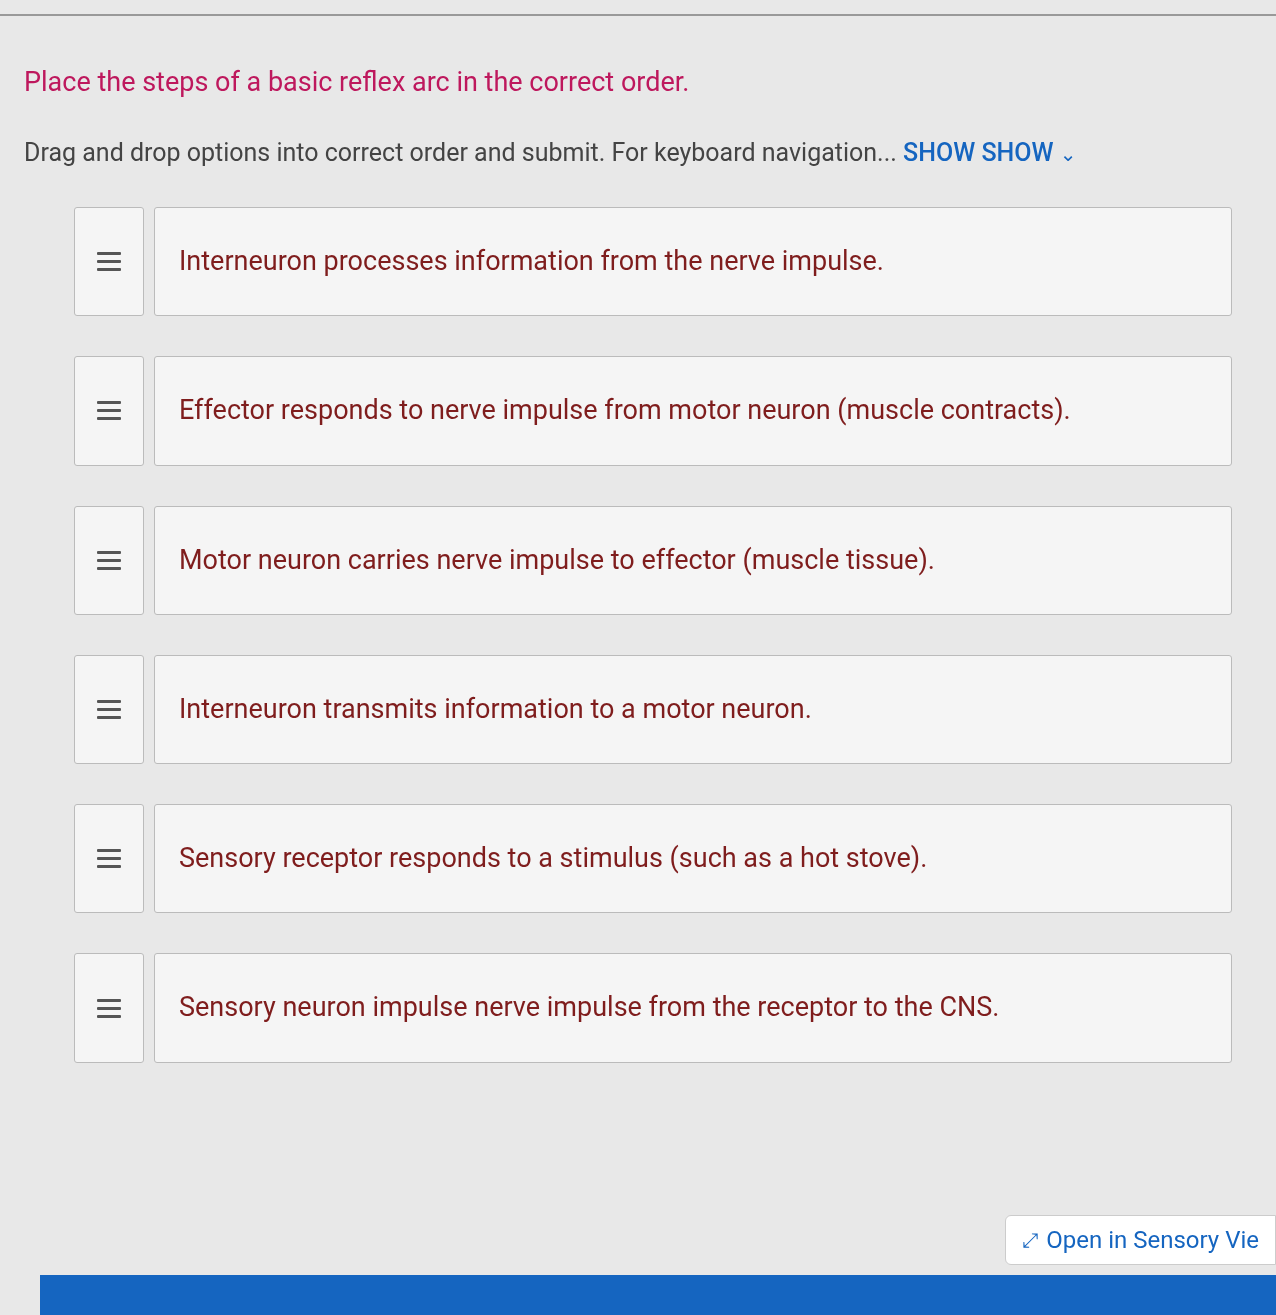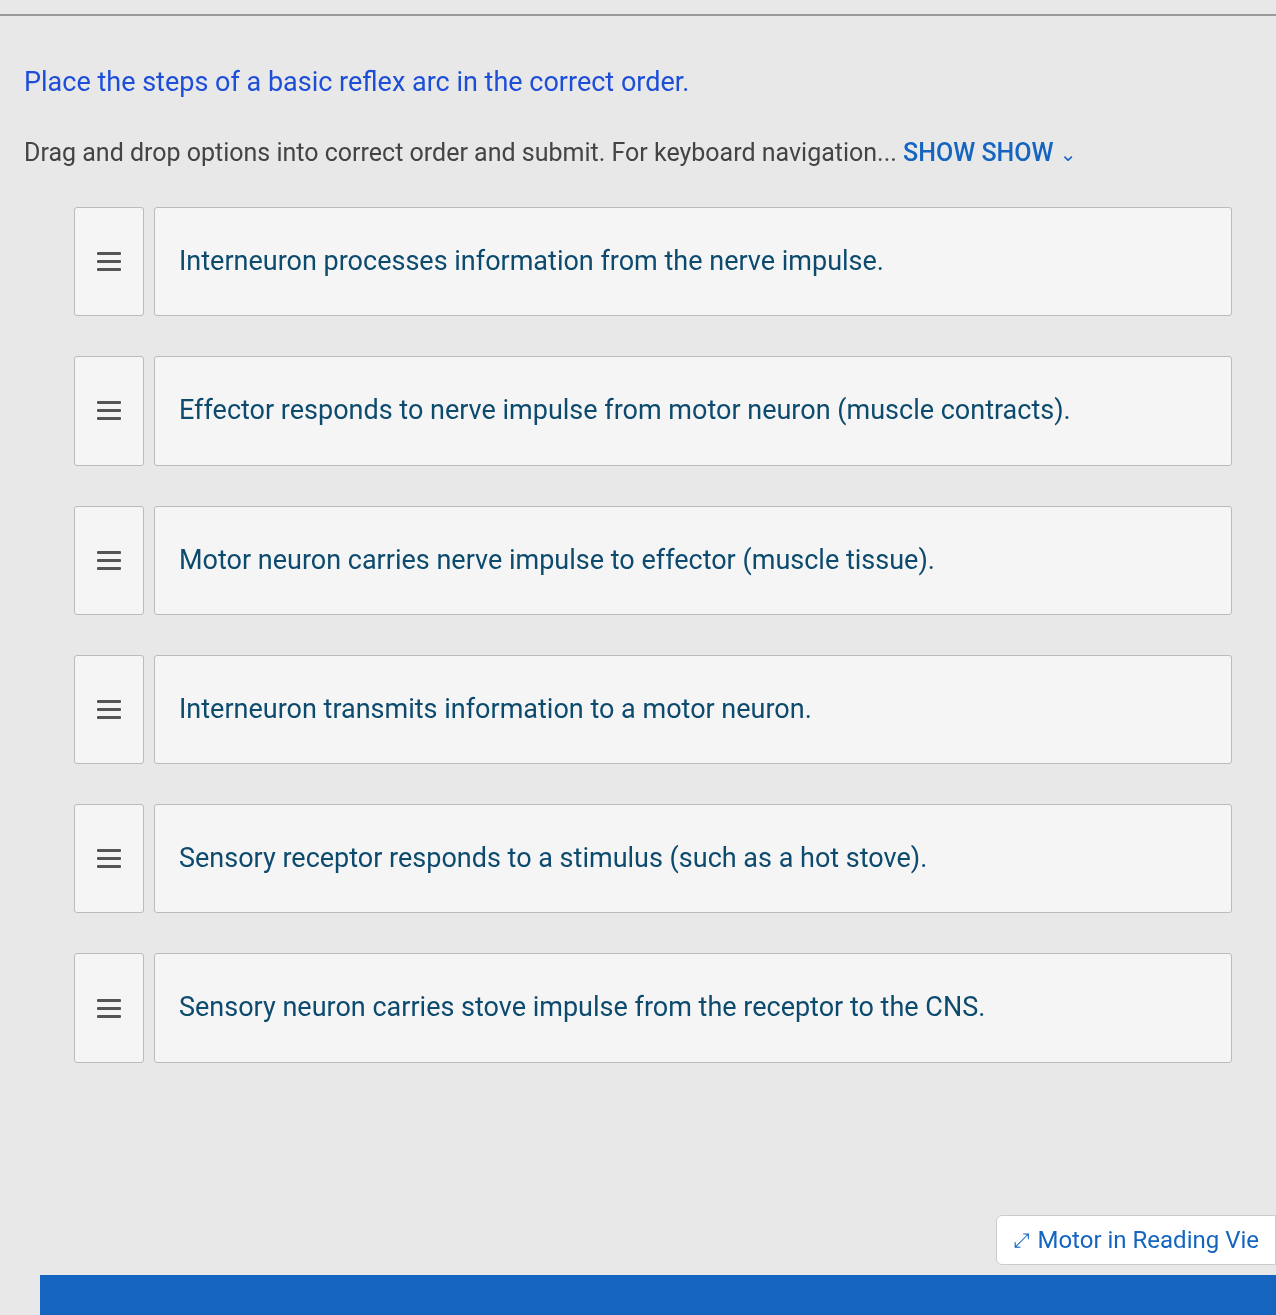--- a/index.html
+++ b/index.html
@@ -19,21 +19,21 @@
     .top-border {
       border-top: 2px solid #999;
       margin-top: 14px;
       margin-bottom: 50px;
     }
     .content {
       padding: 0 24px;
     }
     .question-title {
       font-size: 27px;
-      color: #1d4ed8;
+      color: #be185d;
       margin-bottom: 40px;
       font-weight: 400;
     }
     .instructions {
       font-size: 25px;
       color: #444;
       margin-bottom: 40px;
       font-weight: 400;
     }
     .show-more {
@@ -80,21 +80,21 @@
       background: #555;
       border-radius: 1px;
     }
     .drag-content {
       flex: 1;
       background: #f5f5f5;
       border: 1px solid #bbb;
       border-radius: 3px;
       padding: 28px 24px;
       font-size: 27px;
-      color: #0c4a6e;
+      color: #7f1d1d;
       display: flex;
       align-items: center;
       line-height: 1.9;
     }
     .reading-view {
       position: absolute;
       bottom: 50px;
       right: 0;
       background: #fff;
       border: 1px solid #ccc;
@@ -193,24 +193,24 @@
     </div>
 
     <div class="drag-item">
       <div class="drag-handle">
         <div class="handle-icon">
           <div class="handle-line"></div>
           <div class="handle-line"></div>
           <div class="handle-line"></div>
         </div>
       </div>
-      <div class="drag-content">Sensory neuron carries stove impulse from the receptor to the CNS.</div>
+      <div class="drag-content">Sensory neuron impulse nerve impulse from the receptor to the CNS.</div>
     </div>
 
   </div>
 </div>
 
 <div class="reading-view">
   <span class="reading-view-icon">⤢</span>
-  <span>Motor in Reading Vie</span>
+  <span>Open in Sensory Vie</span>
 </div>
 
 <div class="bottom-blue-bar"></div>
 
 </body></html>

